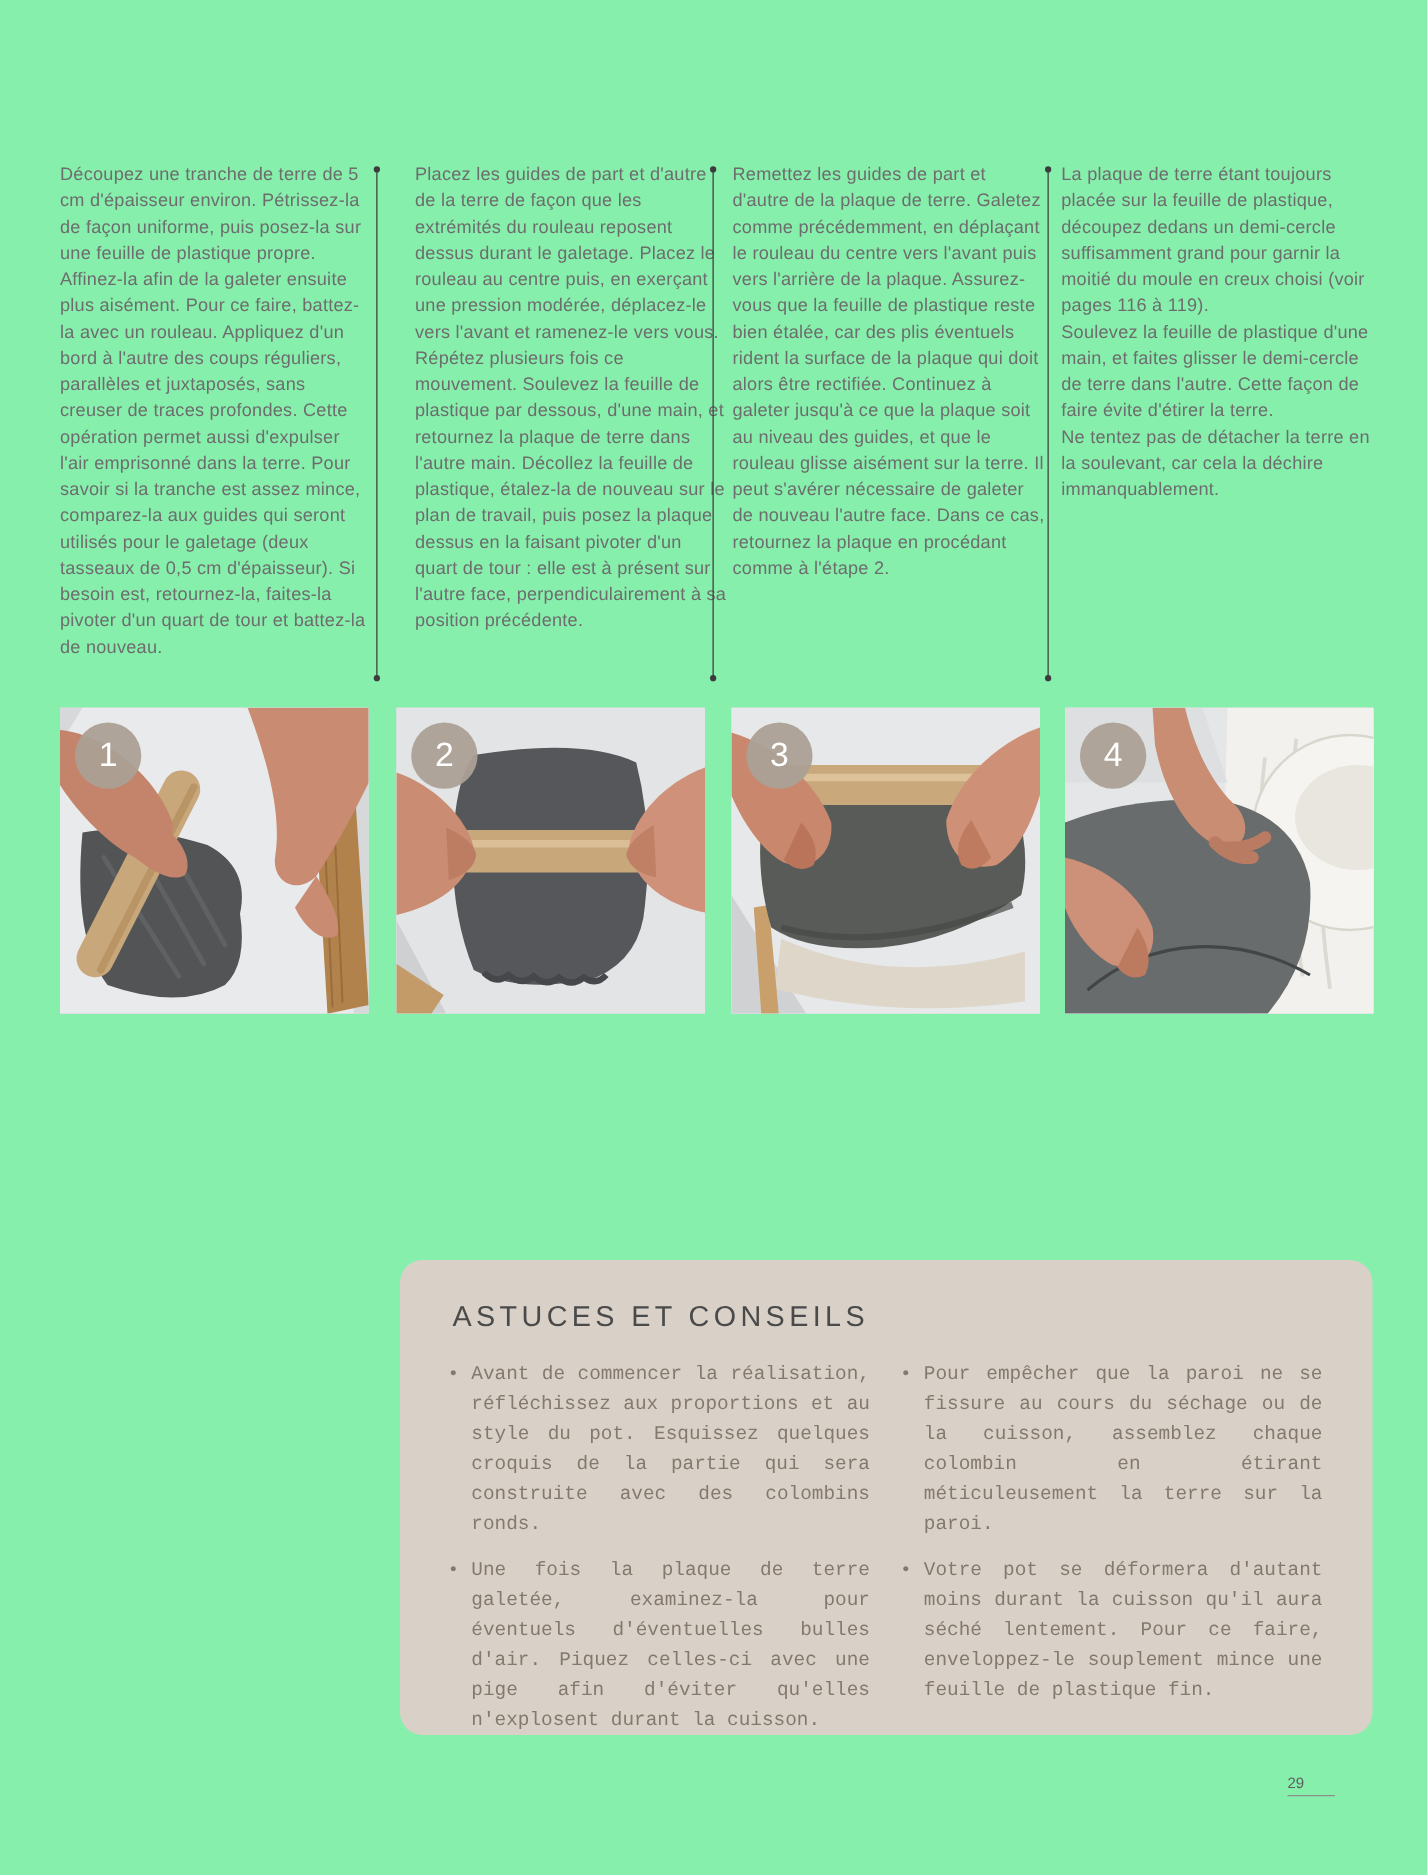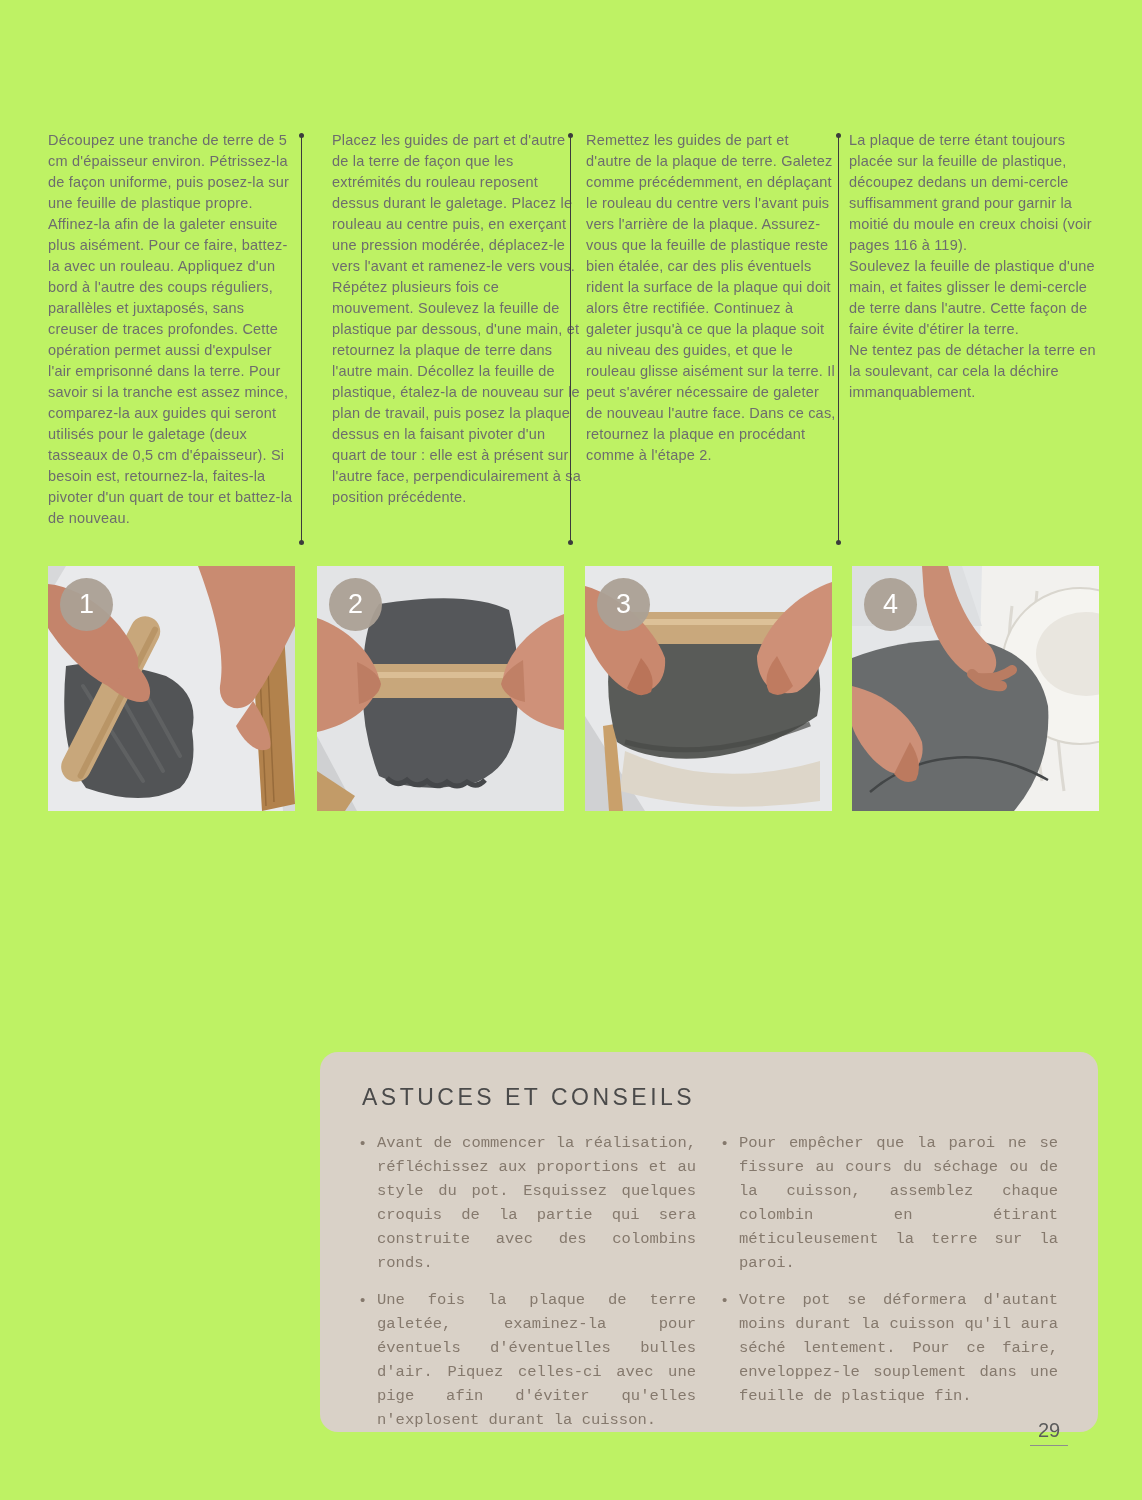--- a/index.html
+++ b/index.html
@@ -1,17 +1,17 @@
 <!DOCTYPE html>
 <html lang="fr"><head>
 <meta charset="utf-8">
 <style>
   html,body{margin:0;padding:0;background:#ffffff;}
   .page{
-    position:relative;width:1142px;height:1500px;background:#bef264;
+    position:relative;width:1142px;height:1500px;background:#86efac;
     font-family:"Liberation Sans",sans-serif;overflow:hidden;
   }
   
   .step-text{
     position:absolute;top:130px;width:250px;
     font-size:14.5px;line-height:21px;color:#6d6d6d;
     letter-spacing:.2px;white-space:pre-line;
   }
   .step-text.c1{left:48px;}
   .step-text.c2{left:332px;}
@@ -40,38 +40,37 @@
     position:absolute;top:12px;left:12px;width:53px;height:53px;border-radius:50%;
     background:rgba(171,160,149,.95);color:#ffffff;
     display:flex;align-items:center;justify-content:center;
     font-size:27px;line-height:1;
   }
   
   .tips{
     position:absolute;left:320px;top:1008px;width:778px;height:380px;
     background:#d9d1c7;border-radius:18px;box-sizing:border-box;
     padding:32px 40px 28px 40px;
-    margin-top:44px;
   }
   .tips-title{
     font-size:23px;letter-spacing:3.5px;color:#4a4a4a;margin:0 0 20px 2px;
     font-weight:normal;
   }
   .tips-cols{display:flex;gap:26px;}
   .tips-col{flex:1 1 0;}
   .tip{
     display:flex;margin-bottom:13px;
     font-size:15.5px;line-height:24px;color:#85796d;
   }
   .tip .bullet{flex:0 0 17px;font-size:15px;line-height:24px;color:#85796d;}
   .tip .tip-text{flex:1;text-align:justify;font-family:Liberation Mono, monospace;}
   
   .page-number{
-    position:absolute;left:1030px;top:1419px;width:38px;text-align:center;
-    font-size:20px;color:#5c5c5c;border-bottom:1px solid #8d8d8d;padding-bottom:3px;
+    position:absolute;left:1030px;top:1419px;width:38px;text-align:left;
+    font-size:12px;color:#5c5c5c;border-bottom:1px solid #8d8d8d;padding-bottom:3px;
   }
 </style>
 </head>
 <body>
 
 <div class="page">
 
   <div class="step-text c1">Découpez une tranche de terre de 5 cm d'épaisseur environ. Pétrissez-la de façon uniforme, puis posez-la sur une feuille de plastique propre. Affinez-la afin de la galeter ensuite plus aisément. Pour ce faire, battez-la avec un rouleau. Appliquez d'un bord à l'autre des coups réguliers, parallèles et juxtaposés, sans creuser de traces profondes. Cette opération permet aussi d'expulser l'air emprisonné dans la terre. Pour savoir si la tranche est assez mince, comparez-la aux guides qui seront utilisés pour le galetage (deux tasseaux de 0,5 cm d'épaisseur). Si besoin est, retournez-la, faites-la pivoter d'un quart de tour et battez-la de nouveau.</div>
   <div class="step-text c2">Placez les guides de part et d'autre de la terre de façon que les extrémités du rouleau reposent dessus durant le galetage. Placez le rouleau au centre puis, en exerçant une pression modérée, déplacez-le vers l'avant et ramenez-le vers vous. Répétez plusieurs fois ce mouvement. Soulevez la feuille de plastique par dessous, d'une main, et retournez la plaque de terre dans l'autre main. Décollez la feuille de plastique, étalez-la de nouveau sur le plan de travail, puis posez la plaque dessus en la faisant pivoter d'un quart de tour : elle est à présent sur l'autre face, perpendiculairement à sa position précédente.</div>
   <div class="step-text c3">Remettez les guides de part et d'autre de la plaque de terre. Galetez comme précédemment, en déplaçant le rouleau du centre vers l'avant puis vers l'arrière de la plaque. Assurez-vous que la feuille de plastique reste bien étalée, car des plis éventuels rident la surface de la plaque qui doit alors être rectifiée. Continuez à galeter jusqu'à ce que la plaque soit au niveau des guides, et que le rouleau glisse aisément sur la terre. Il peut s'avérer nécessaire de galeter de nouveau l'autre face. Dans ce cas, retournez la plaque en procédant comme à l'étape 2.</div>
@@ -177,21 +176,21 @@
           <span class="tip-text">Une fois la plaque de terre galetée, examinez-la pour éventuels d'éventuelles bulles d'air. Piquez celles-ci avec une pige afin d'éviter qu'elles n'explosent durant la cuisson.</span>
         </div>
       </div>
       <div class="tips-col">
         <div class="tip">
           <span class="bullet">•</span>
           <span class="tip-text">Pour empêcher que la paroi ne se fissure au cours du séchage ou de la cuisson, assemblez chaque colombin en étirant méticuleusement la terre sur la paroi.</span>
         </div>
         <div class="tip">
           <span class="bullet">•</span>
-          <span class="tip-text">Votre pot se déformera d'autant moins durant la cuisson qu'il aura séché lentement. Pour ce faire, enveloppez-le souplement dans une feuille de plastique fin.</span>
+          <span class="tip-text">Votre pot se déformera d'autant moins durant la cuisson qu'il aura séché lentement. Pour ce faire, enveloppez-le souplement mince une feuille de plastique fin.</span>
         </div>
       </div>
     </div>
   </section>
 
   <div class="page-number">29</div>
 
 </div>
 
 </body></html>

